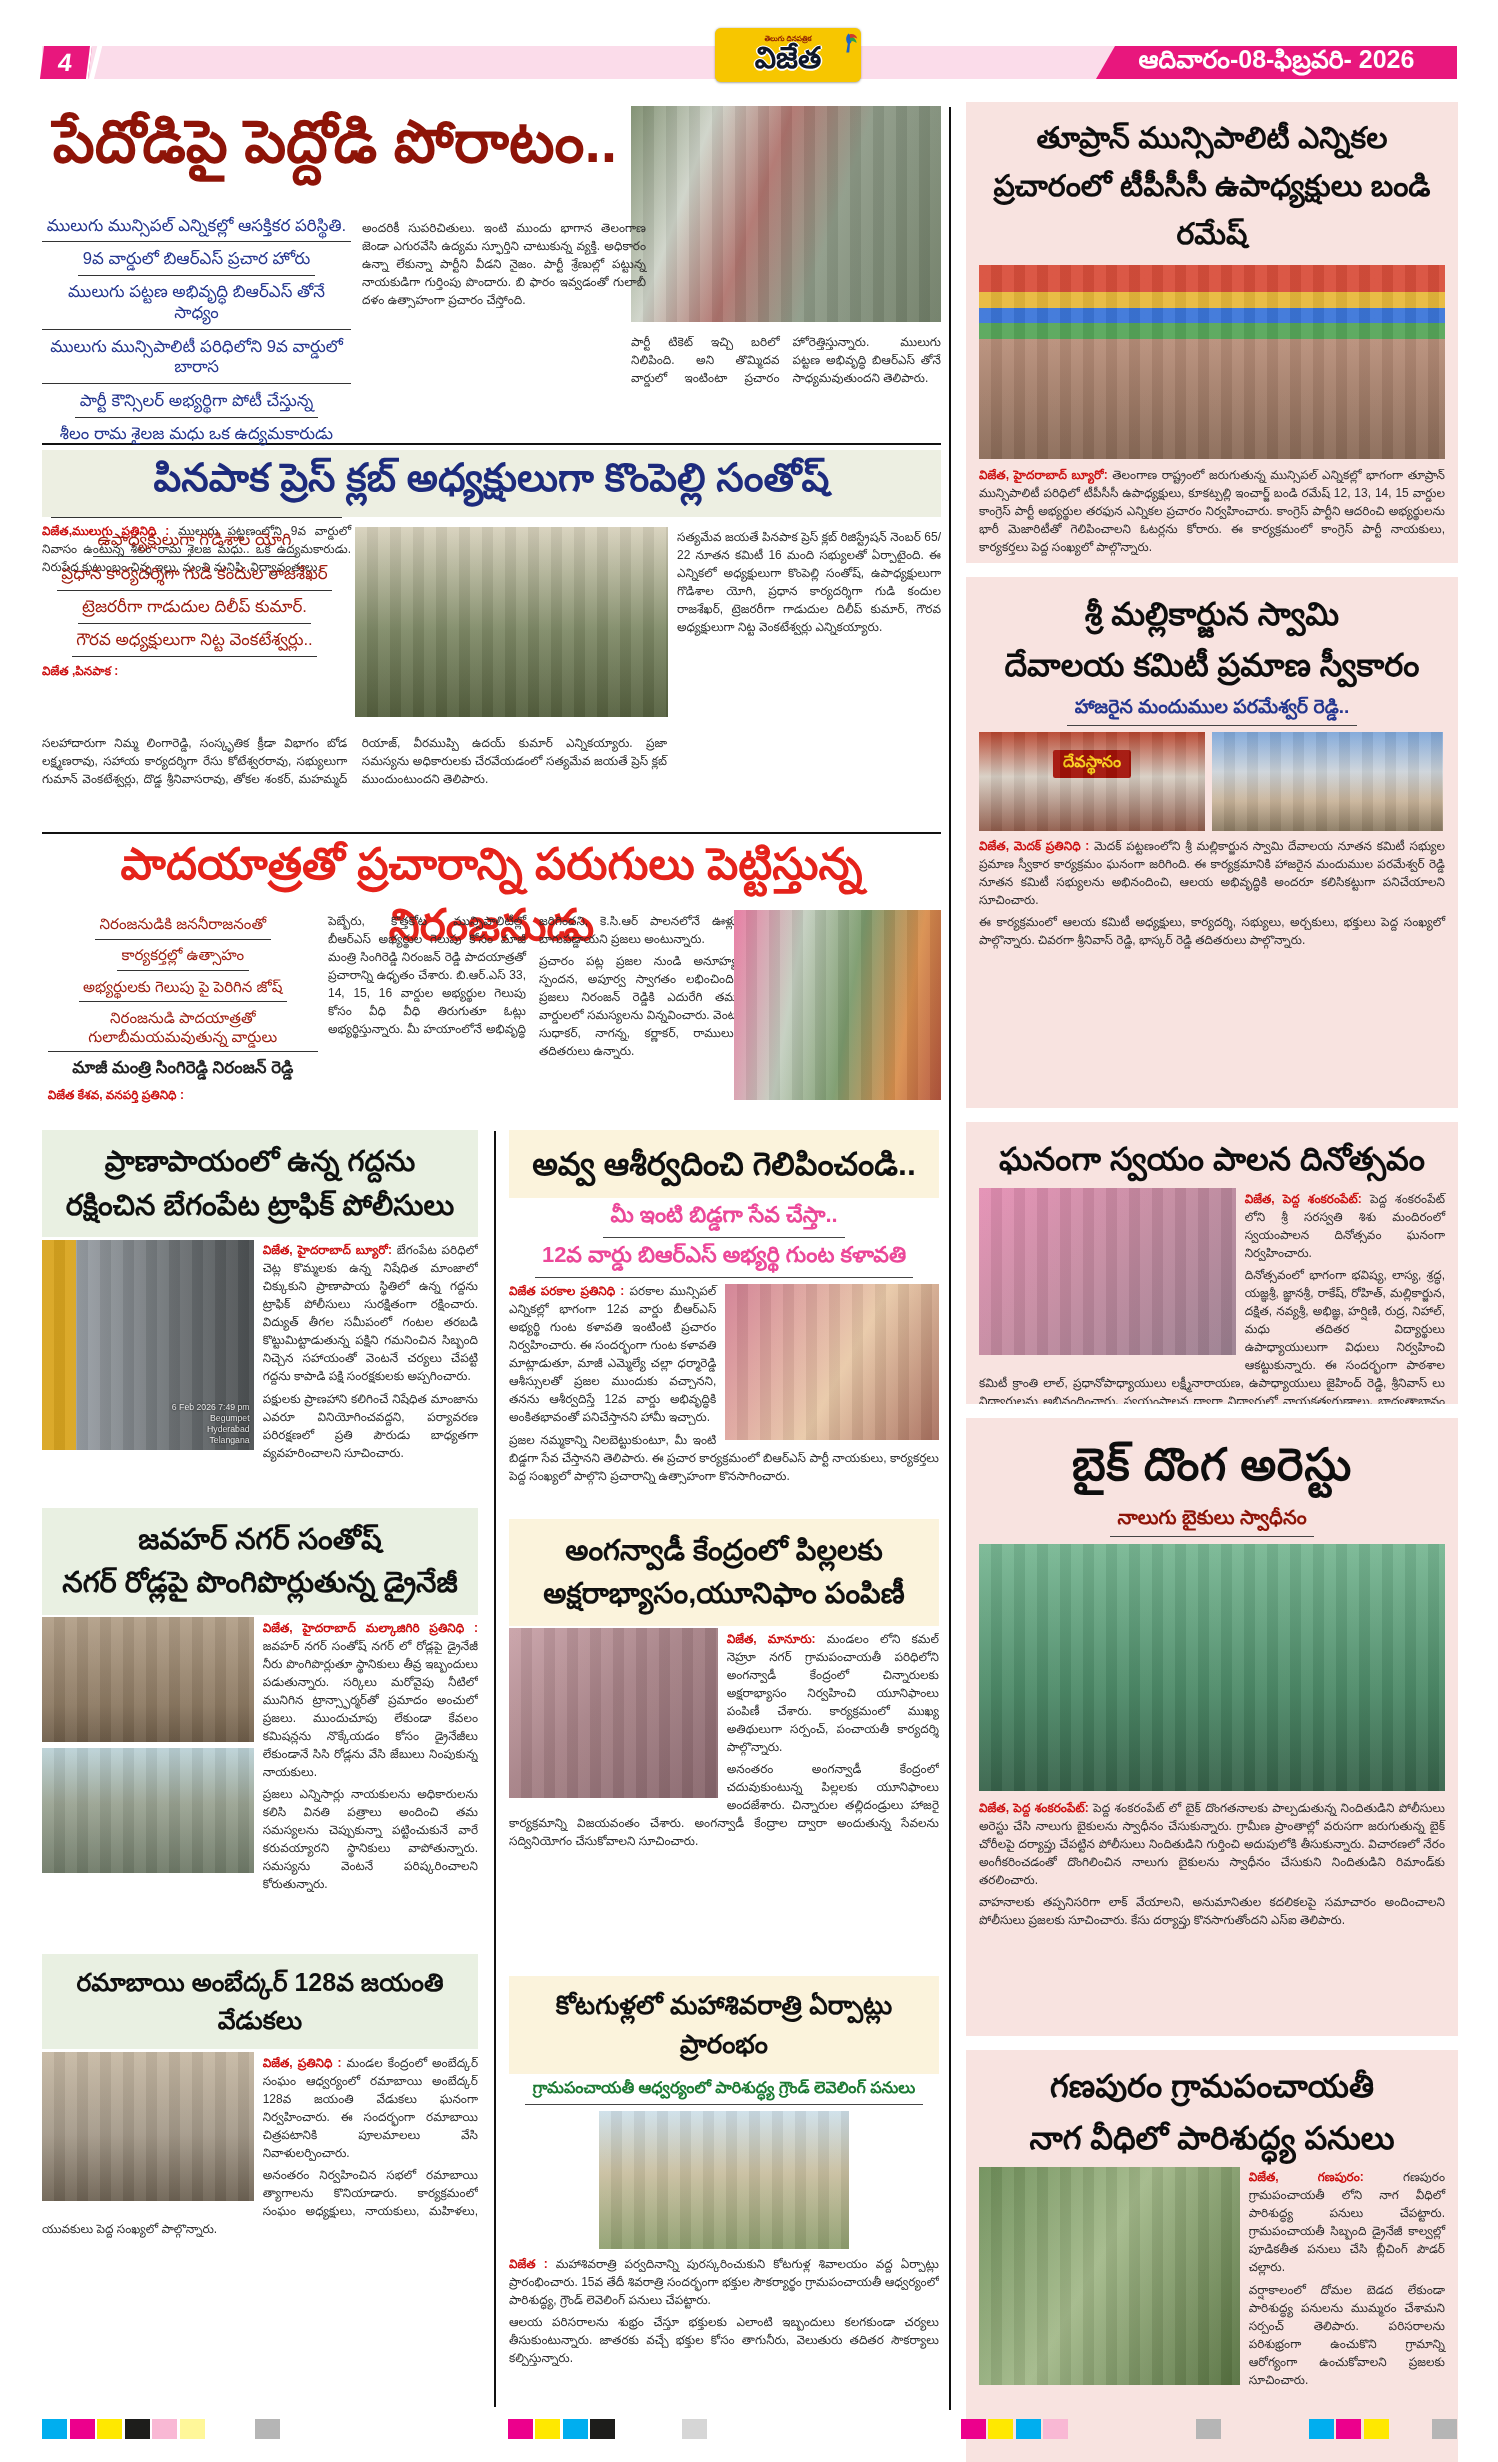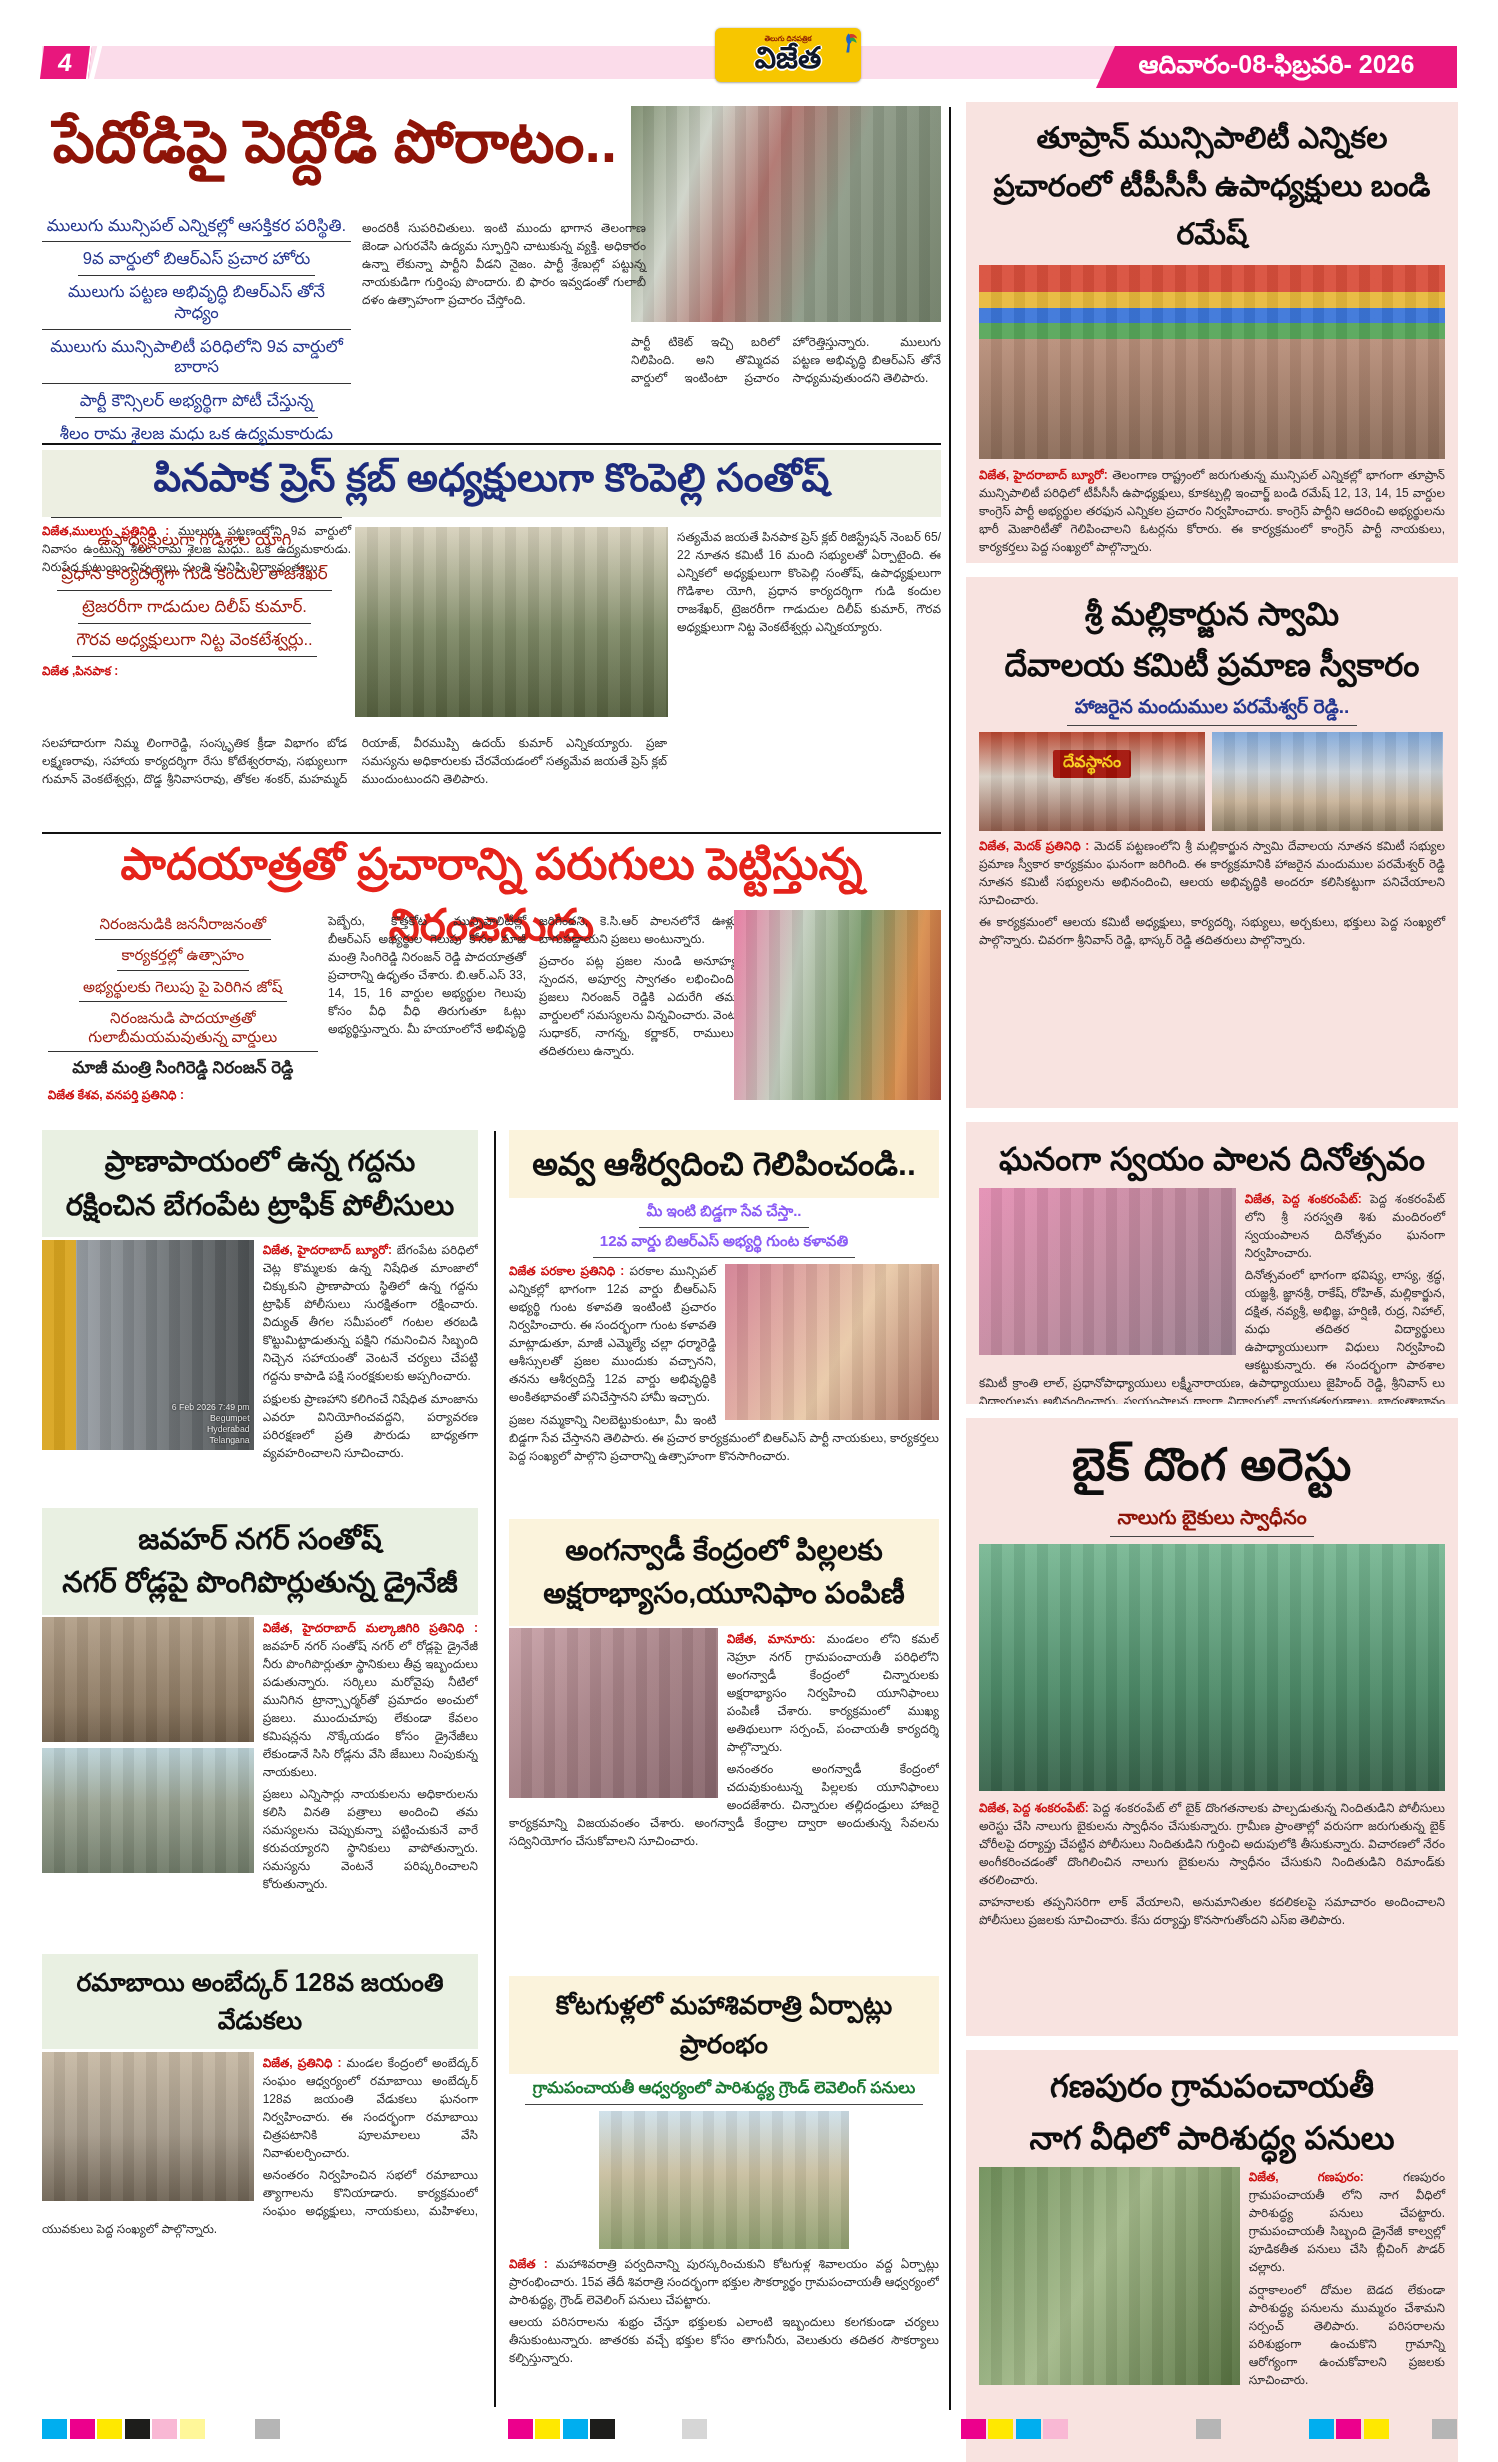--- a/index.html
+++ b/index.html
@@ -5,21 +5,21 @@
   html,body{margin:0;padding:0;background:#fff;}
   #page{position:relative;width:1499px;height:2462px;background:#fff;overflow:hidden;
         font-family:"Liberation Sans","DejaVu Sans",sans-serif;color:#222;}
   .abs{position:absolute;}
   
   .hdr-band{left:42px;top:46px;width:1415px;height:33px;background:#fbdcea;}
   .hdr-num{left:42px;top:46px;width:46px;height:33px;background:#e8177d;transform:skewX(-7deg);
            color:#fff;font-size:25px;font-weight:bold;display:flex;align-items:center;justify-content:center;
            border-right:2.9px solid #fff;}
   .hdr-diag{left:93px;top:45px;width:5px;height:36px;background:#fff;transform:skewX(-14deg);}
-  .hdr-date{left:1096px;top:46px;width:361px;height:42px;background:#e8177d;
+  .hdr-date{left:1096px;top:46px;width:361px;height:33px;background:#e8177d;
             clip-path:polygon(19px 0,100% 0,100% 100%,0 100%);
             color:#fff;font-size:25px;font-weight:bold;display:flex;align-items:center;justify-content:center;}
   .masthead{left:715px;top:27.6px;width:146px;height:54px;background:#f7c600;border-radius:5.8px;
             box-shadow:0 0.7px 2.2px rgba(0,0,0,.35);display:flex;flex-direction:column;align-items:center;justify-content:center;}
   .masthead .tag{font-size:7.3px;color:#8c1a06;font-weight:bold;line-height:1;}
   .masthead .ttl{font-size:30px;color:#0f172a;font-weight:900;line-height:1.05;
                  text-shadow:-1.5px 0 #fff,1.5px 0 #fff,0 -1.5px #fff,0 1.5px #fff;}
   .bird{position:absolute;right:2.9px;top:4.4px;}
   
   .vrule{background:#111;width:2.2px;}
@@ -81,21 +81,21 @@
   .boldline{display:block;text-align:center;font-weight:bold;font-size:16.7px;color:#222;margin:5.8px 0 1.5px;}
   
   #zone-bl{left:42px;top:1130px;width:436px;height:1280px;}
   #zone-bm{left:509px;top:1130px;width:430px;height:1280px;}
   .band-g{background:#e9f0e2;padding:10px 5.8px;text-align:center;font-weight:900;color:#101010;line-height:1.5;}
   .band-c{background:#fbf3dc;padding:10px 5.8px;text-align:center;font-weight:900;color:#101010;line-height:1.5;}
   .lsec{margin-bottom:11.6px;overflow:hidden;}
   .fl{float:left;margin:2.9px 8.7px 4.4px 0;}
   .fr{float:right;margin:2.9px 0 4.4px 8.7px;}
   .sub-blue{color:#24368f;font-size:14.5px;}
-  .sub-red{color:#8b5cf6;font-size:15px;}
+  .sub-red{color:#ec4899;font-size:22px;}
   .sub-green{color:#1c7a33;font-size:16px;}
   
   #zone-right{left:966px;top:102px;width:492px;height:2314px;}
   .rsec{background:#f8e3e0;padding:11.6px 13px;margin-bottom:14px;overflow:hidden;}
   .r-head{font-weight:900;color:#0e0e0e;text-align:center;line-height:1.6;}
   .photos-row{display:flex;gap:7.3px;margin:5.8px 0;}
   
   .mark{position:absolute;top:2419px;width:25px;height:19.6px;}
   .c-cyan{background:#00aeef}.c-mag{background:#ec008c}.c-yel{background:#ffe800}
   .c-blk{background:#1d1d1b}.c-pink{background:#f9b8d4}.c-pyel{background:#fff799}

